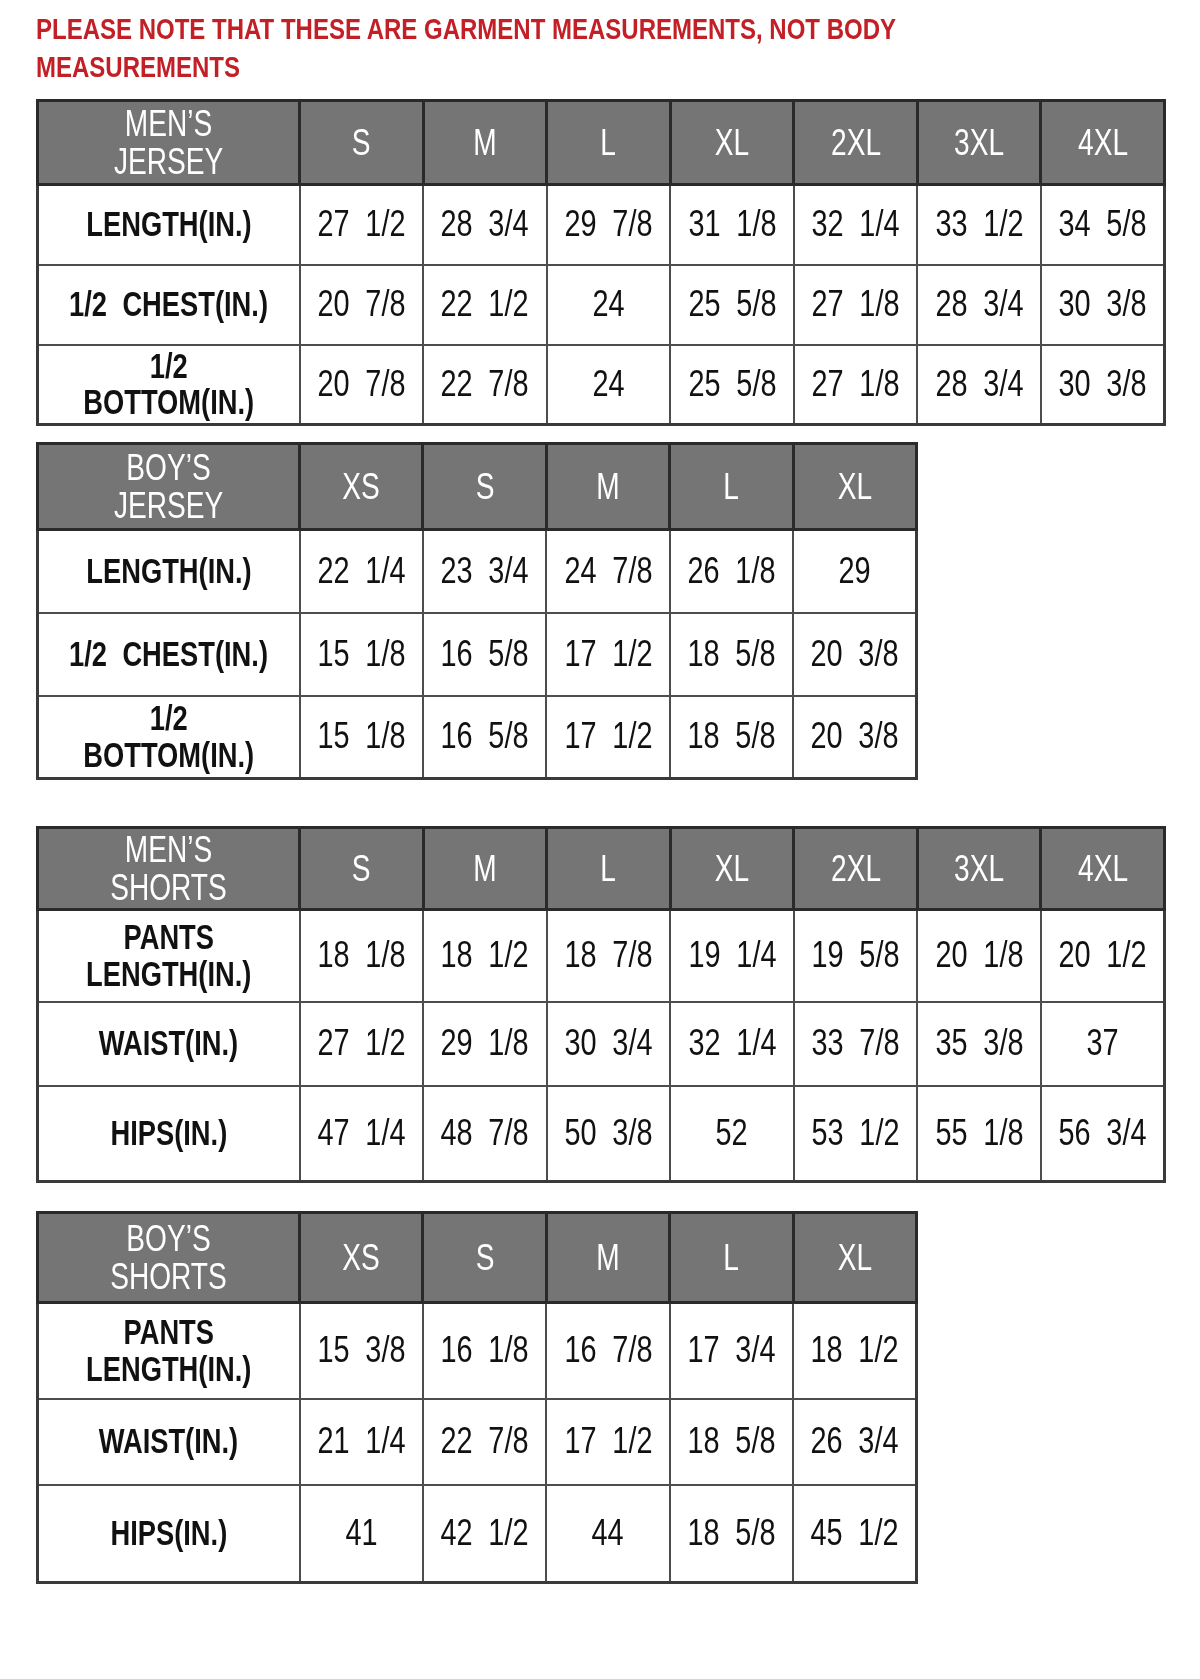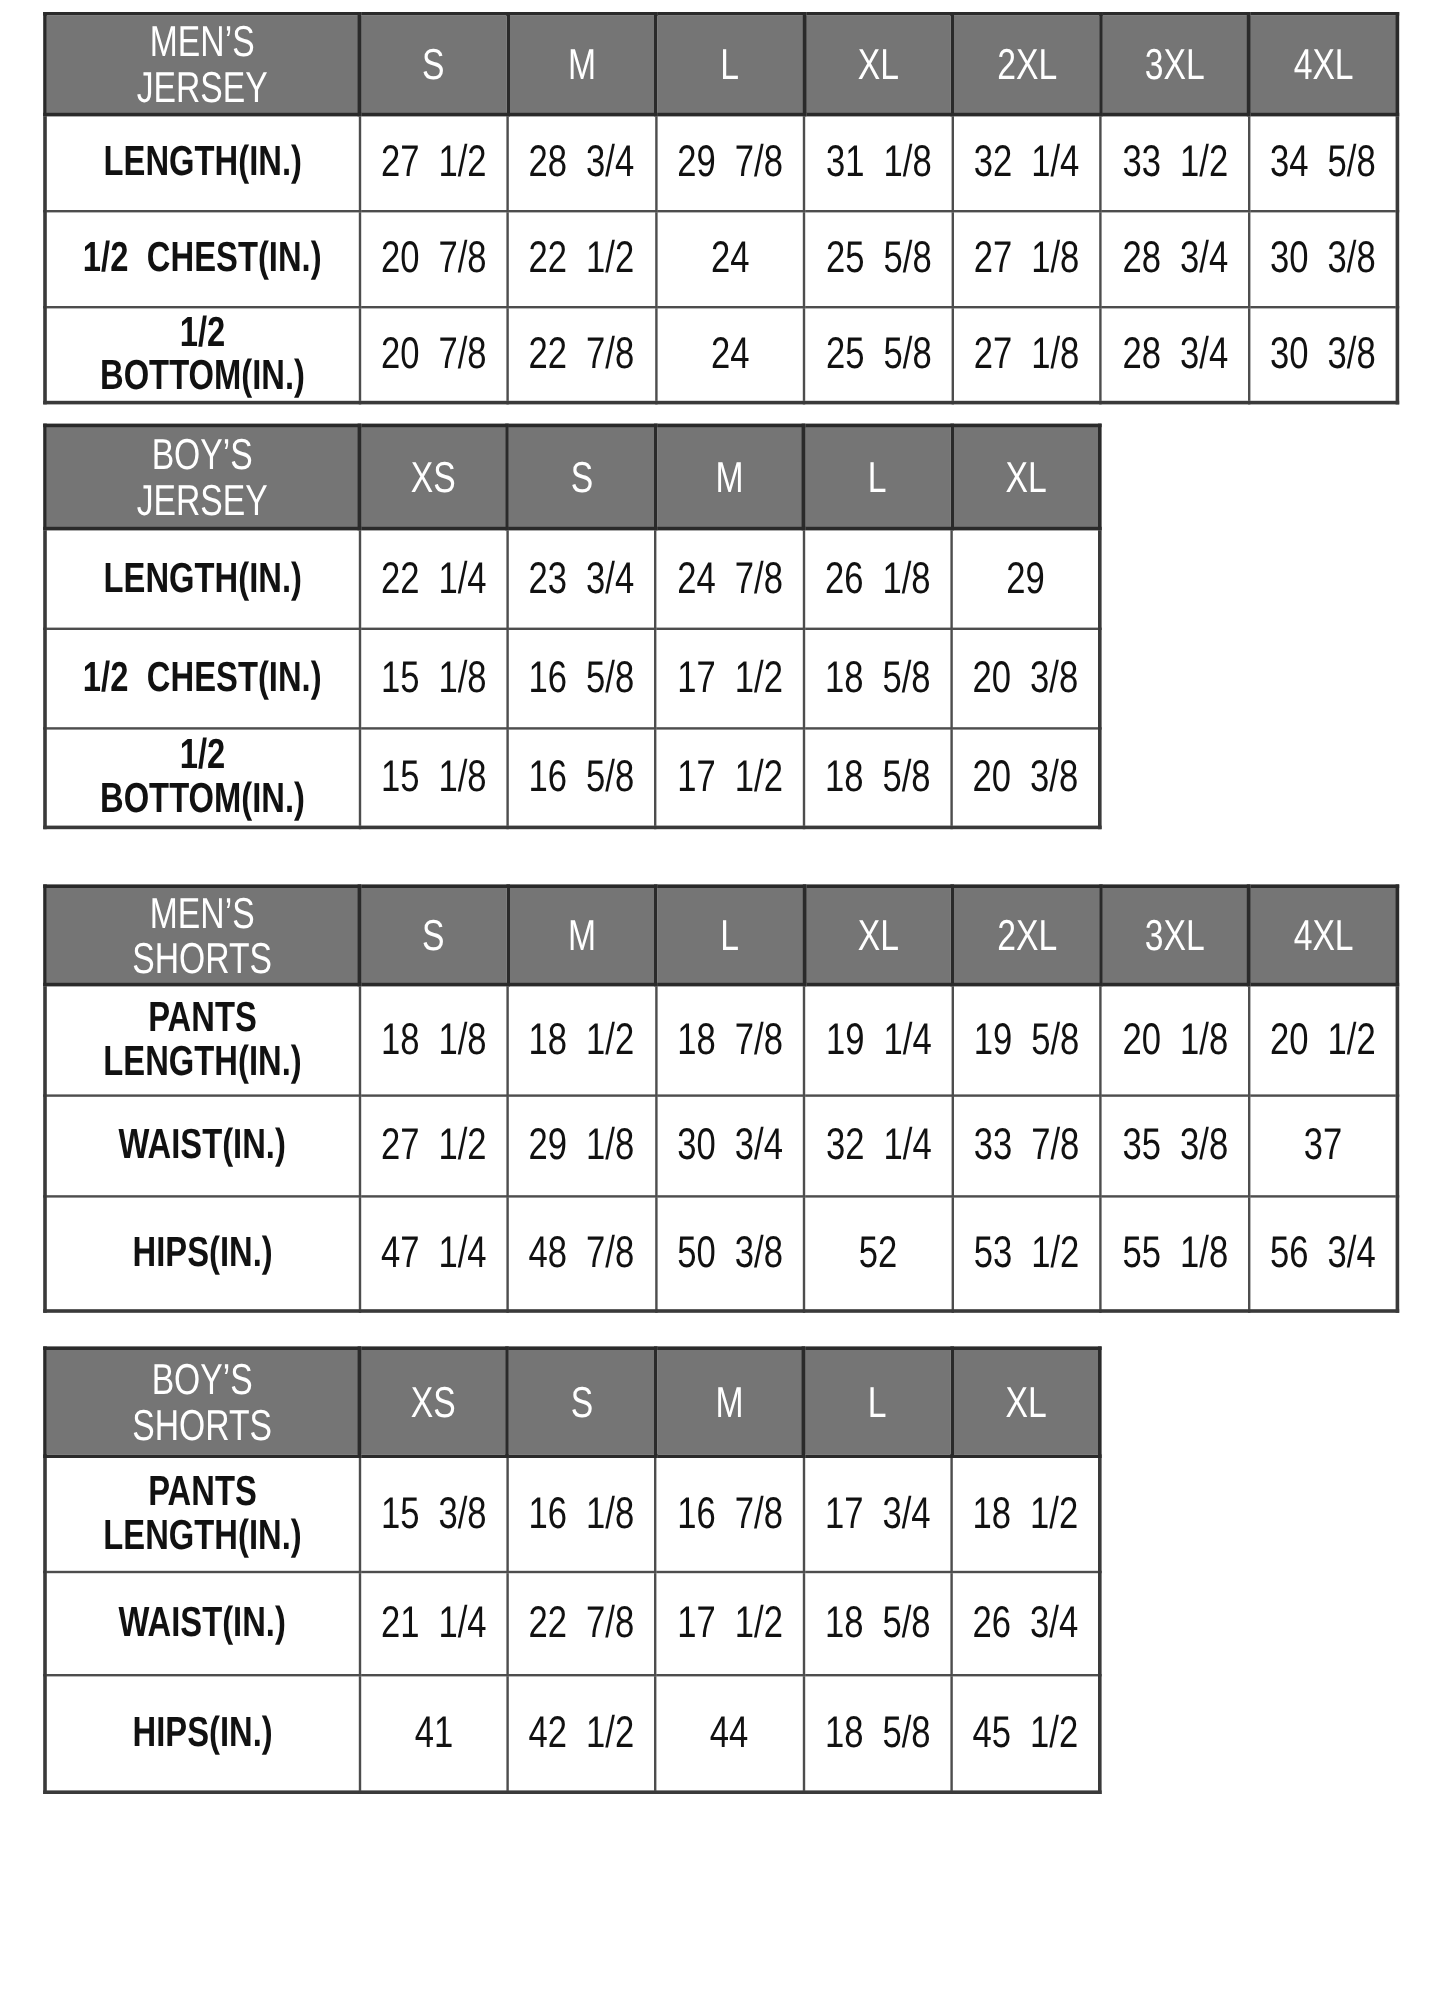--- a/index.html
+++ b/index.html
@@ -42,20 +42,21 @@
   #t3 tbody tr:nth-child(1){height:96px;}
   #t3 tbody tr:nth-child(2){height:86px;}
   #t3 tbody tr:nth-child(3){height:98px;}
 </style>
 </head>
 <body>
 
 <div class="page">
 
 
+  <p class="note top"><span class="stretch">PLEASE NOTE THAT THESE ARE GARMENT MEASUREMENTS, NOT BODY</span><br><span class="stretch">MEASUREMENTS</span></p>
 
   <table id="t0" class="t-wide">
       <colgroup>
         <col class="c-label">
         <col>
         <col>
         <col>
         <col>
         <col>
         <col>

